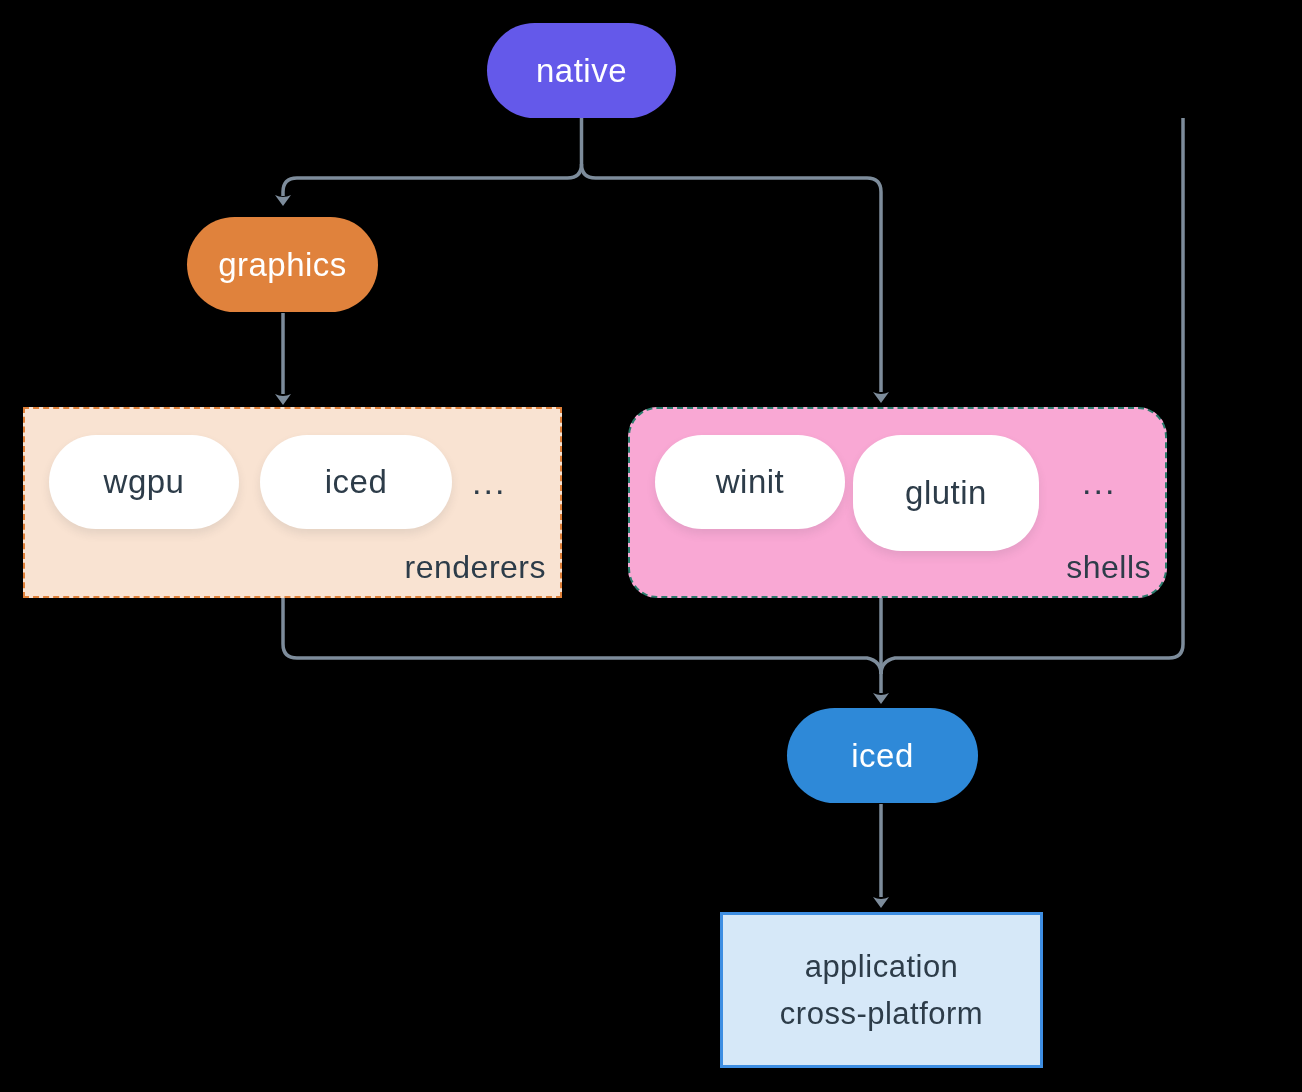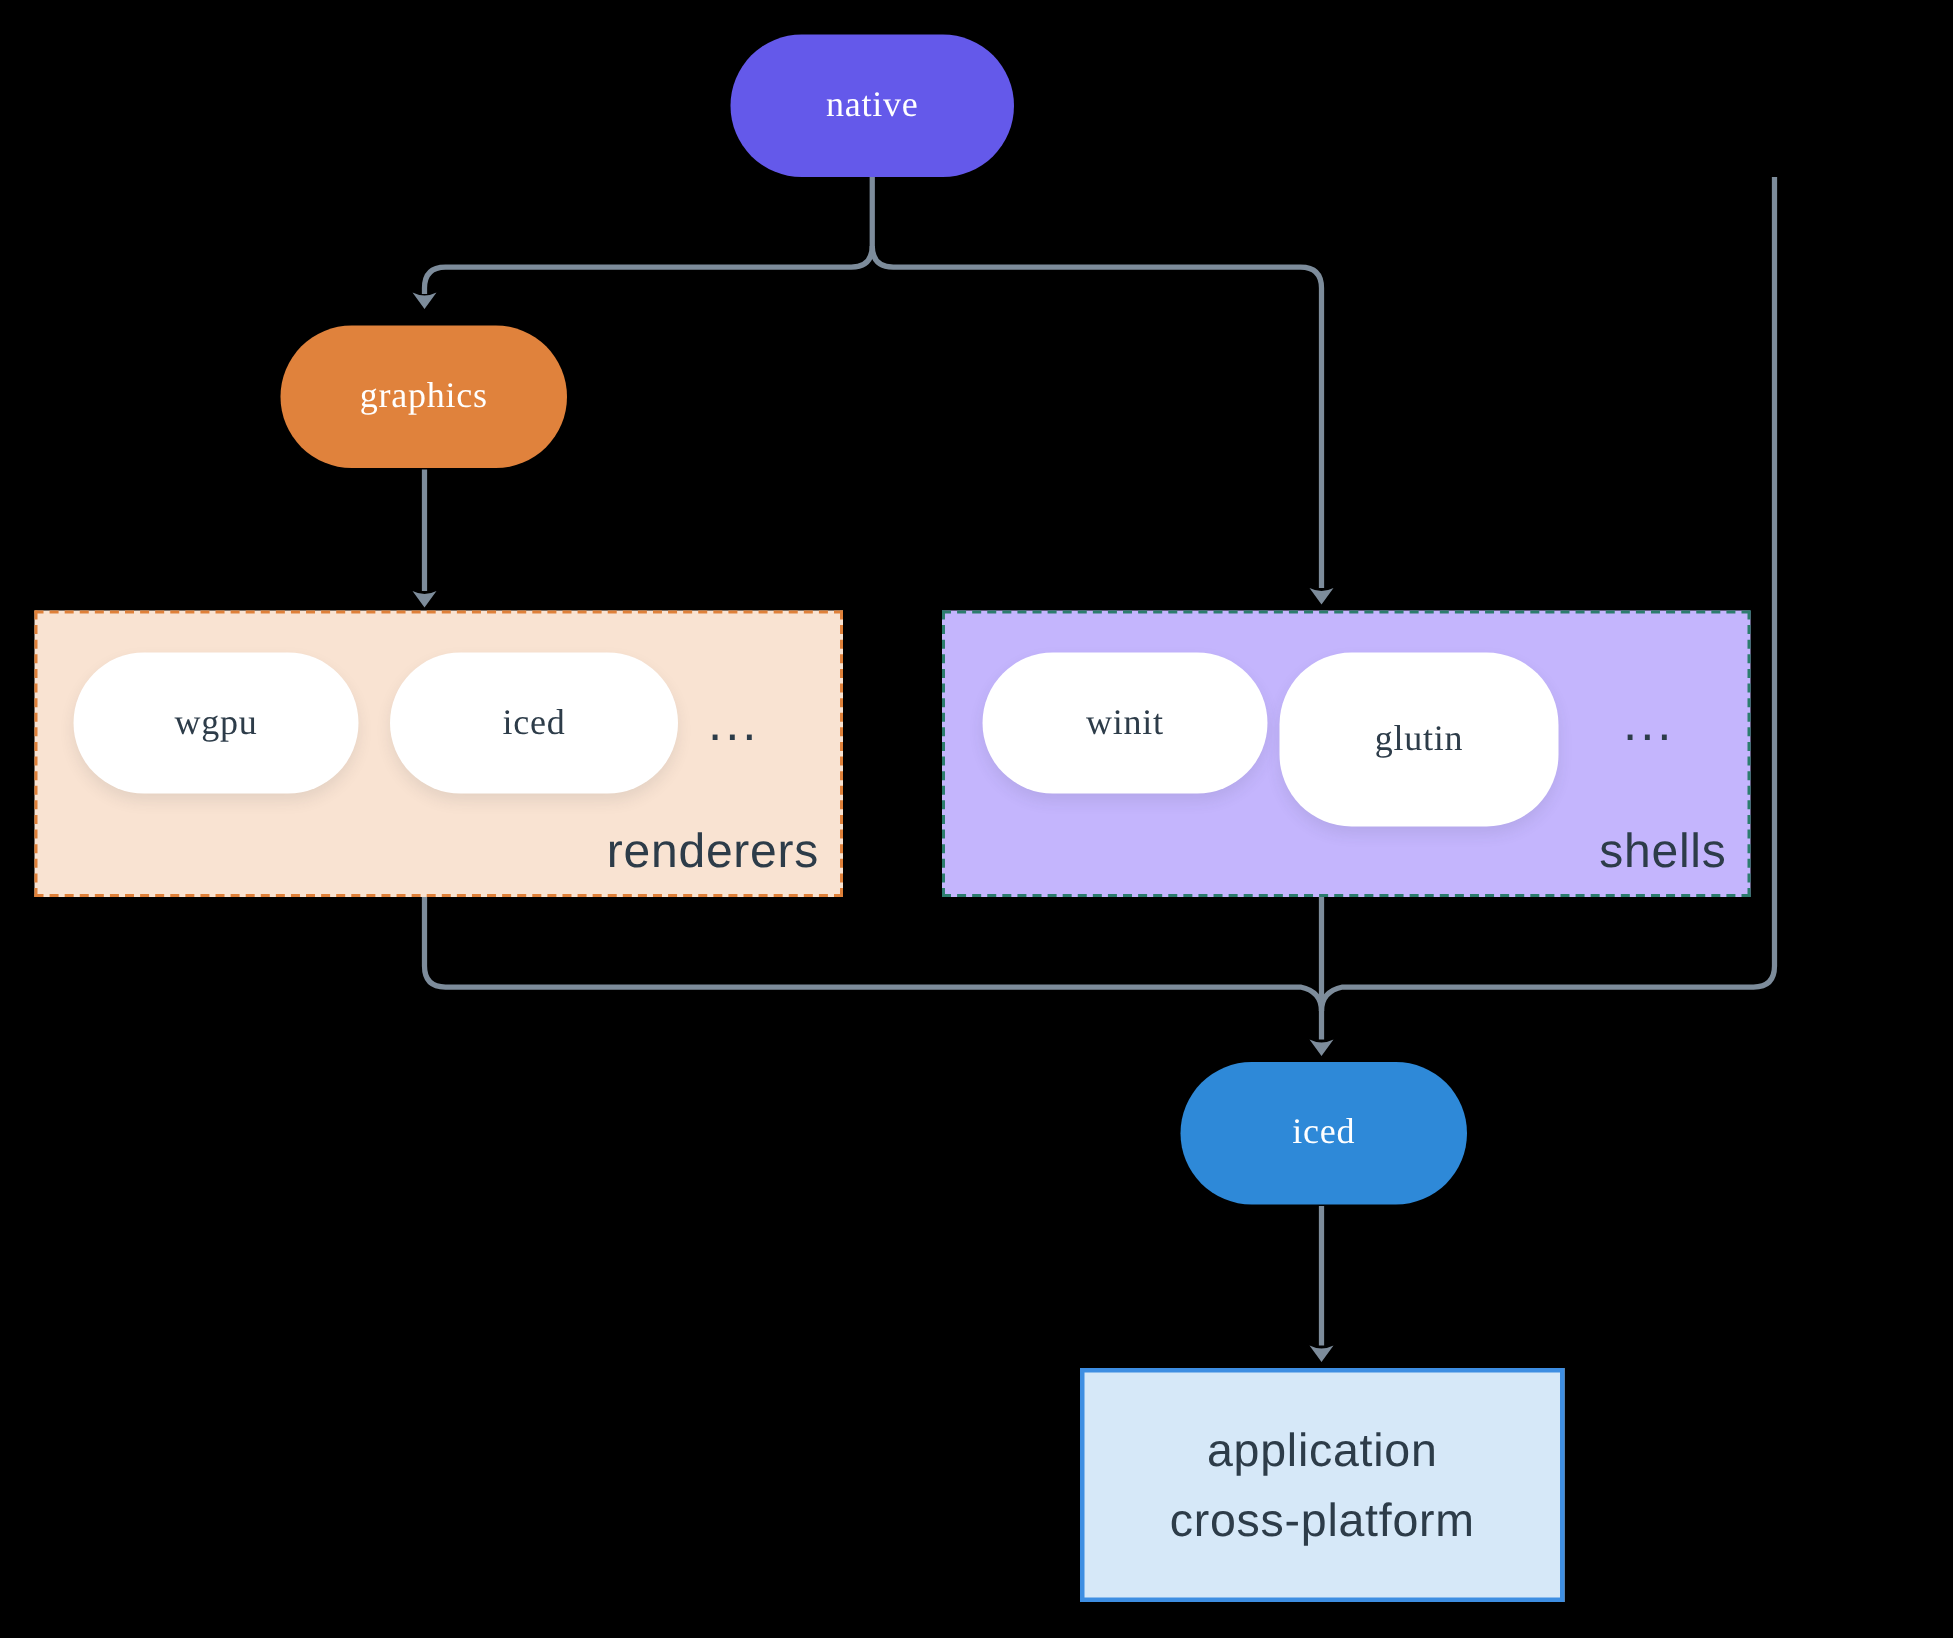--- a/index.html
+++ b/index.html
@@ -29,23 +29,22 @@
   .arrowhead {
     fill: #7d8c9b;
     stroke: none;
   }
   .pill {
     position: absolute;
     border-radius: 48px;
     display: flex;
     align-items: center;
     justify-content: center;
-    font-size: 24px;
+    font-size: 33px;
     letter-spacing: 0.5px;
-    font-family: Liberation Serif, serif;
   }
   .pill.purple { background: #6459ea; color: #ffffff; }
   .pill.orange { background: #e0823c; color: #ffffff; }
   .pill.blue   { background: #2e89d8; color: #ffffff; }
   .pill.white  {
     background: #ffffff;
     color: #2d3c49;
     box-shadow: 0 5px 10px rgba(45,60,73,0.10);
   }
   .group {
@@ -54,22 +53,23 @@
     height: 187px;
     border-width: 2px;
     border-style: dashed;
     padding-left: 32px;
   }
   .group.renderers {
     background: #f9e3d2;
     border-color: #e0813a;
   }
   .group.shells {
-    background: #c4b5fd;
+    background: #f9a8d4;
     border-color: #2c7d6e;
+    border-radius: 29px;
   }
   .group-label {
     position: absolute;
     right: 14px;
     bottom: 10px;
     font-size: 32px;
     color: #2d3c49;
     letter-spacing: 0.5px;
   }
   .dots {

